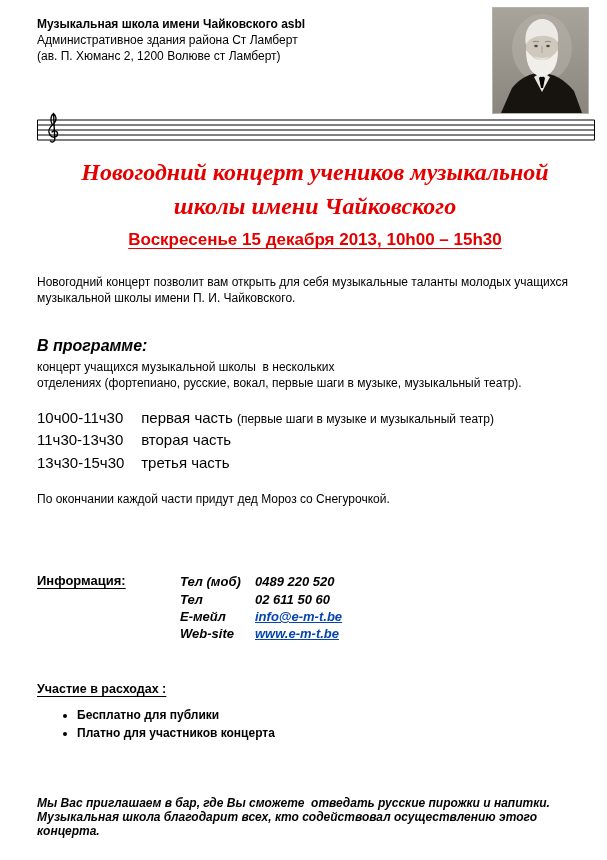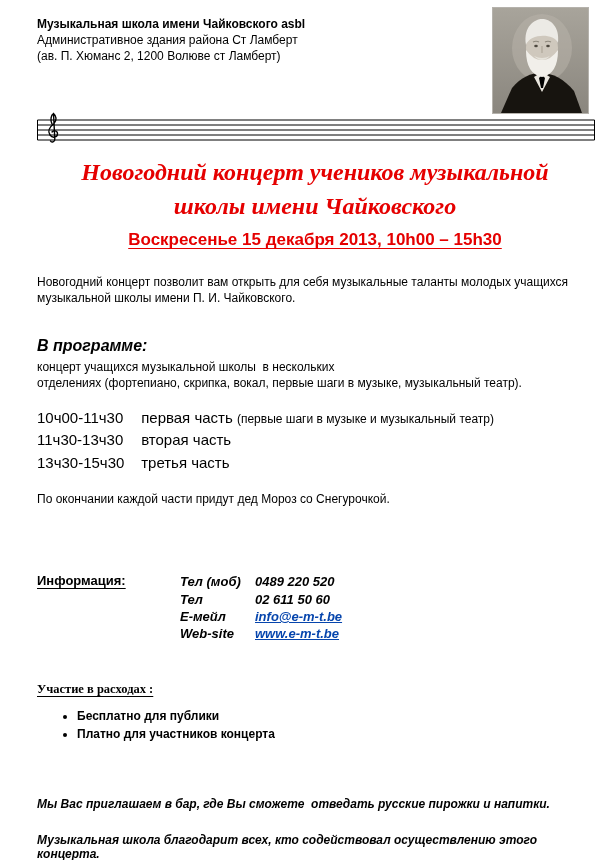--- a/index.html
+++ b/index.html
@@ -81,30 +81,30 @@
   a.link{
     color:var(--link-blue);
     text-decoration:underline;
     font-weight:bold;font-style:italic;
     cursor:pointer;
   }
   
   .participation{margin-top:40px;}
   .participation-heading{
     font-size:12.5px;font-weight:bold;
-    text-decoration:underline;text-underline-offset:3px;font-family:Liberation Serif, serif;
+    text-decoration:underline;text-underline-offset:3px;
   }
   .participation-list{margin-top:10px;padding-left:40px;}
   .participation-list li{
     font-size:12px;font-weight:bold;line-height:1.5;
   }
   
   .closing{font-size:12px;font-weight:bold;font-style:italic;white-space:pre-wrap;}
   .closing.one{margin-top:54px;}
-  .closing.two{margin-top:22px;}
+  .closing.two{}
 </style>
 </head>
 <body>
 
 <div class="page">
 
   <div class="header-text">
     <div class="school-name">Музыкальная школа имени Чайковского asbl</div>
     <div>Административное здания района Ст Ламберт</div>
     <div>(ав. П. Хюманс 2, 1200 Волюве ст Ламберт)</div>
@@ -161,21 +161,21 @@
     <span>Новогодний концерт учеников музыкальной</span><br>
     <span>школы имени Чайковского</span>
   </h1>
 
   <div class="date-line">Воскресенье 15 декабря 2013, 10h00 – 15h30</div>
 
   <p class="intro">Новогодний концерт позволит вам открыть для себя музыкальные таланты молодых учащихся музыкальной школы имени П. И. Чайковского.</p>
 
   <div class="program-heading">В программе:</div>
   <div class="program-desc first">концерт учащихся музыкальной школы  в нескольких</div>
-  <div class="program-desc">отделениях (фортепиано, скрипка, вокал, первые шаги в музыке, музыкальный театр).</div>
+  <div class="program-desc">отделениях (фортепиано, русские, вокал, первые шаги в музыке, музыкальный театр).</div>
 
   <div class="schedule">
     <div class="schedule-row">
       <span class="schedule-time">10ч00-11ч30</span>
       <span class="schedule-part">первая часть</span>
       <span class="schedule-note">(первые шаги в музыке и музыкальный театр)</span>
     </div>
     <div class="schedule-row">
       <span class="schedule-time">11ч30-13ч30</span>
       <span class="schedule-part">вторая часть</span>

